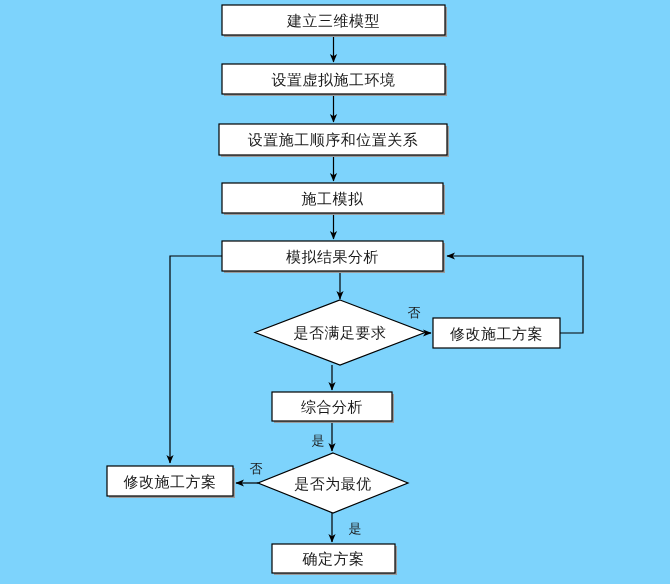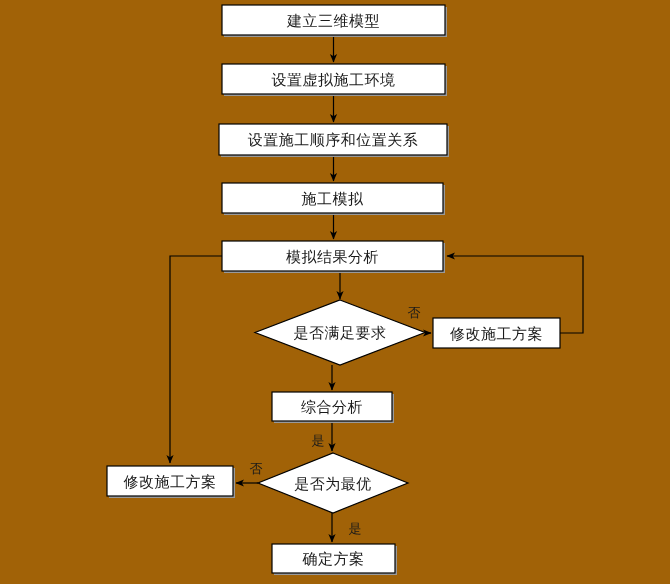--- a/index.html
+++ b/index.html
@@ -10,21 +10,21 @@
   body {
     width: 670px;
     height: 584px;
     font-family: "DejaVu Sans", sans-serif;
     overflow: hidden;
   }
   #chart-root {
     position: relative;
     width: 670px;
     height: 584px;
-    background: #a16207;
+    background: #7dd3fc;
   }
   svg.flow {
     display: block;
     width: 670px;
     height: 584px;
   }
   .node-box {
     fill: #ffffff;
     stroke: #000000;
     stroke-width: 1.2;

